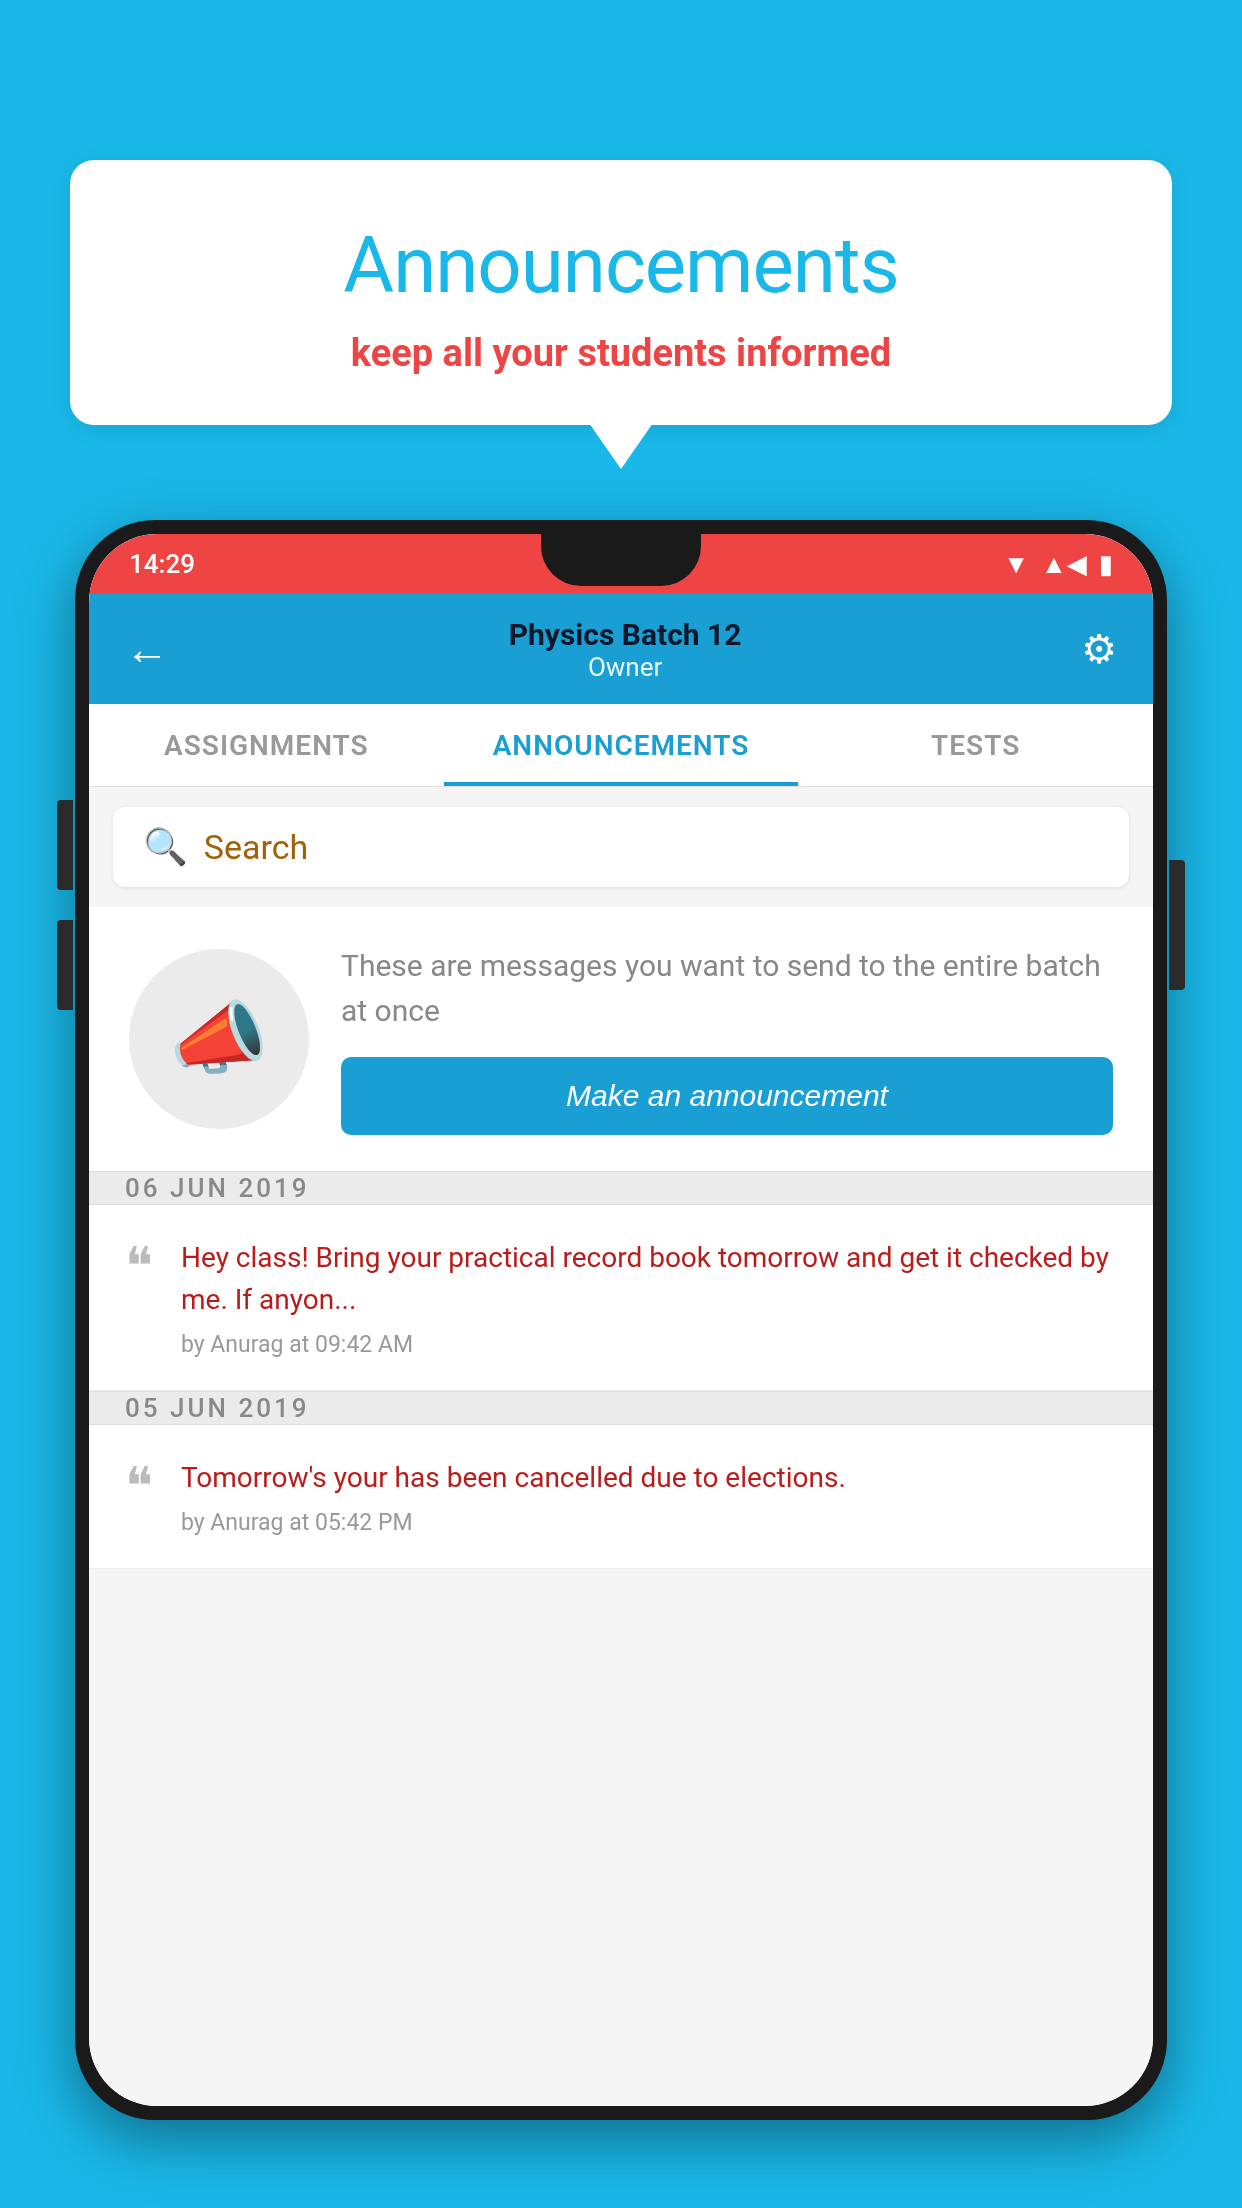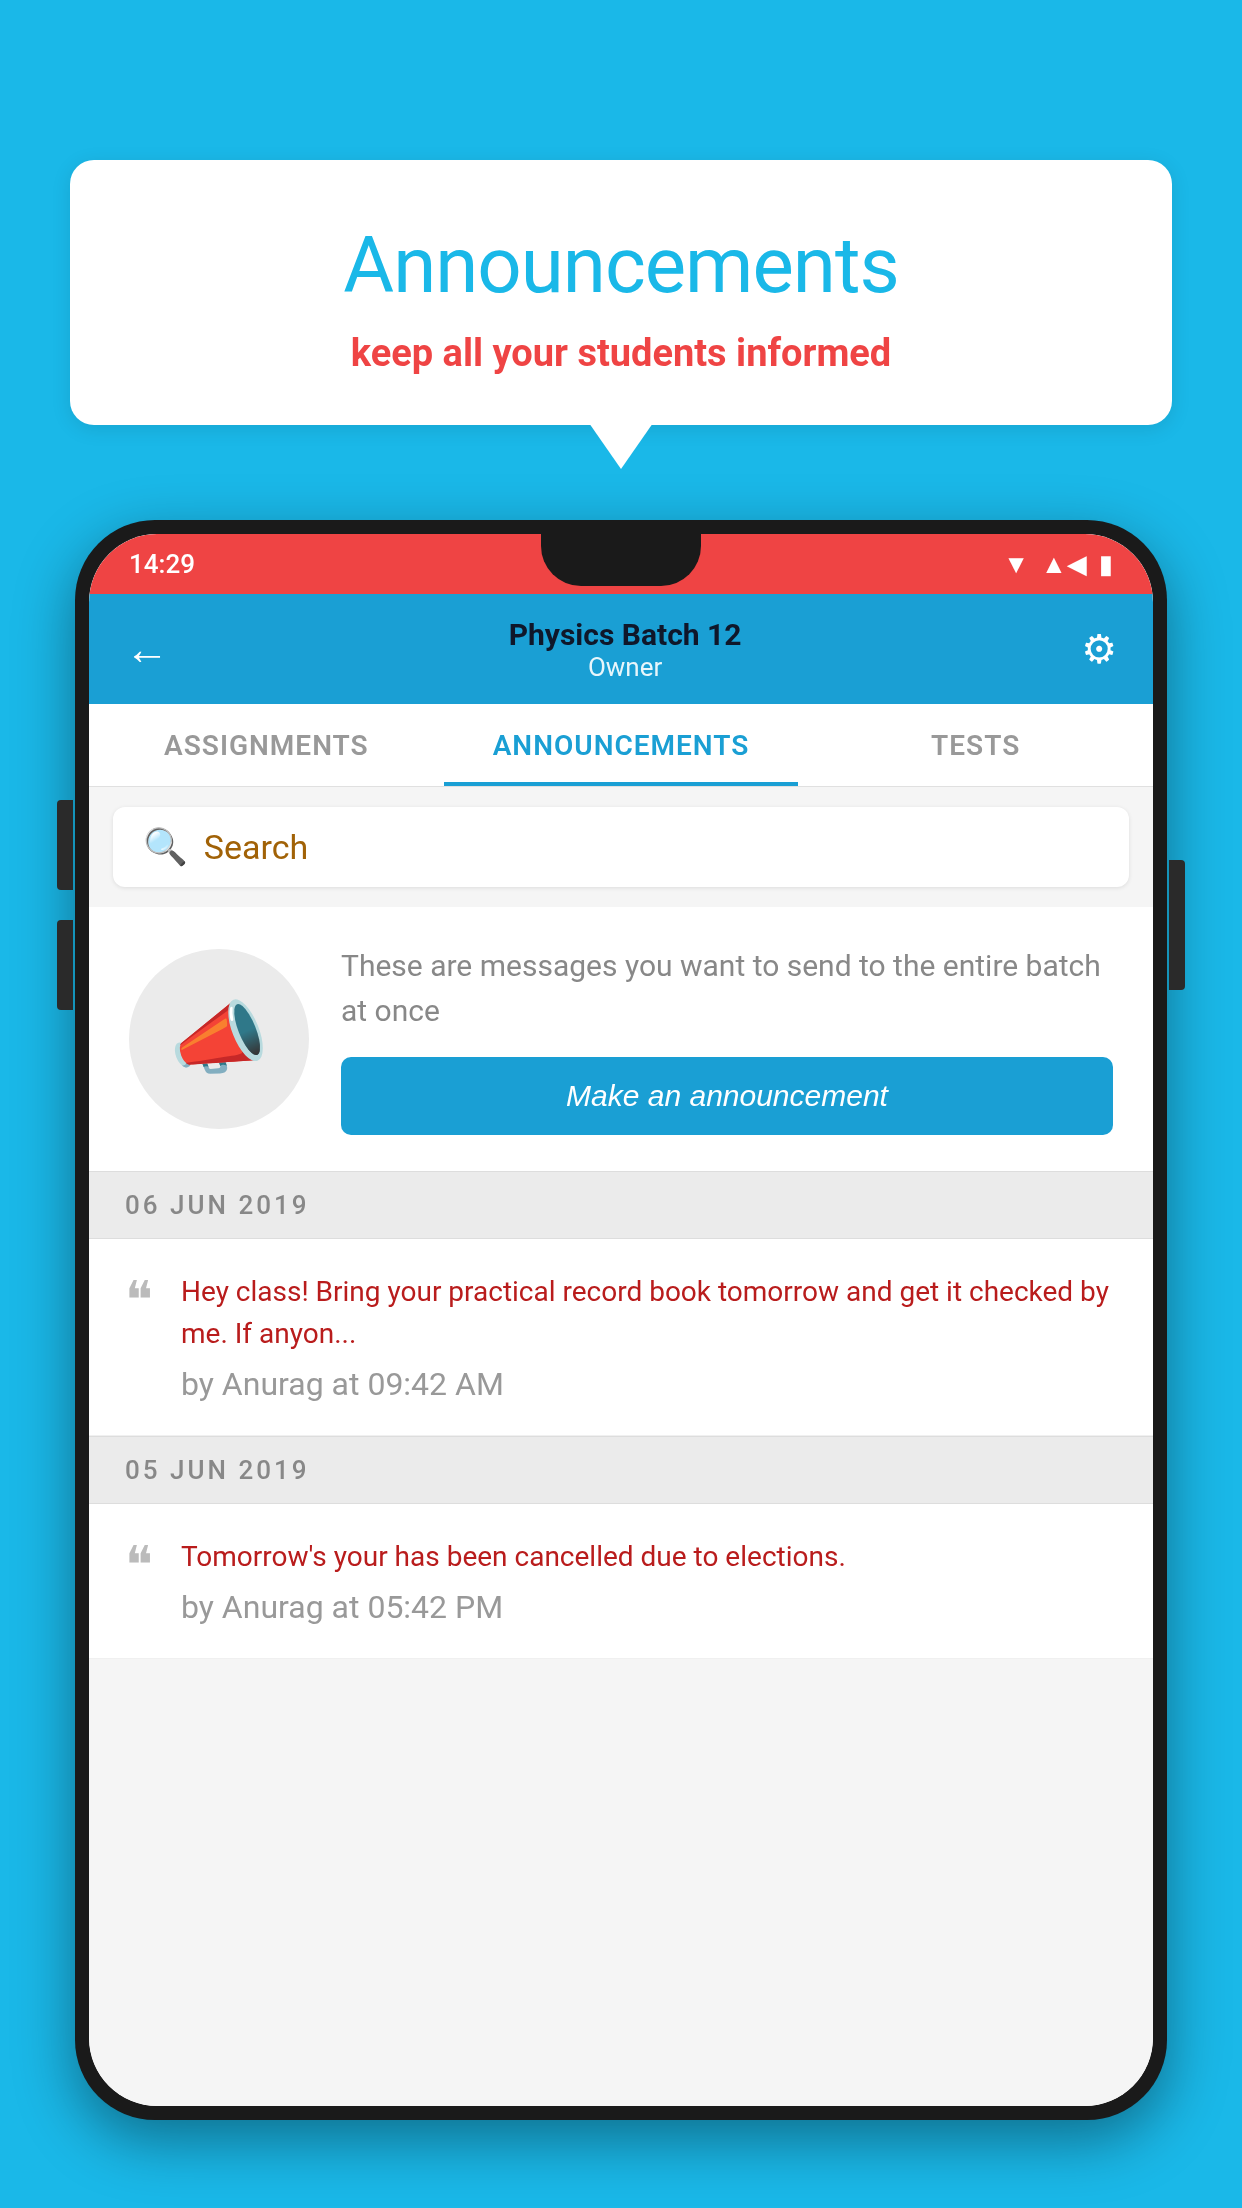--- a/index.html
+++ b/index.html
@@ -299,21 +299,21 @@
       font-size: 30px;
       font-weight: 500;
       cursor: pointer;
       width: 100%;
       font-style: italic;
     }
 
     
     .date-separator {
       background: #ebebeb;
-      padding: 18px 36px;
+      padding: 1px 36px;
       font-size: 26px;
       color: #888;
       letter-spacing: 3px;
       font-weight: 500;
       border-top: 1px solid #ddd;
       border-bottom: 1px solid #ddd;
     }
 
     
     .announcement-item {
@@ -339,21 +339,21 @@
     }
 
     .announcement-text {
       font-size: 28px;
       color: #b91c1c;
       line-height: 1.5;
       margin-bottom: 10px;
     }
 
     .announcement-meta {
-      font-size: 32px;
+      font-size: 23px;
       color: #999;
     }
 
     
     .phone-screen {
       display: flex;
       flex-direction: column;
       height: 100%;
       border-radius: 68px;
       overflow: hidden;

